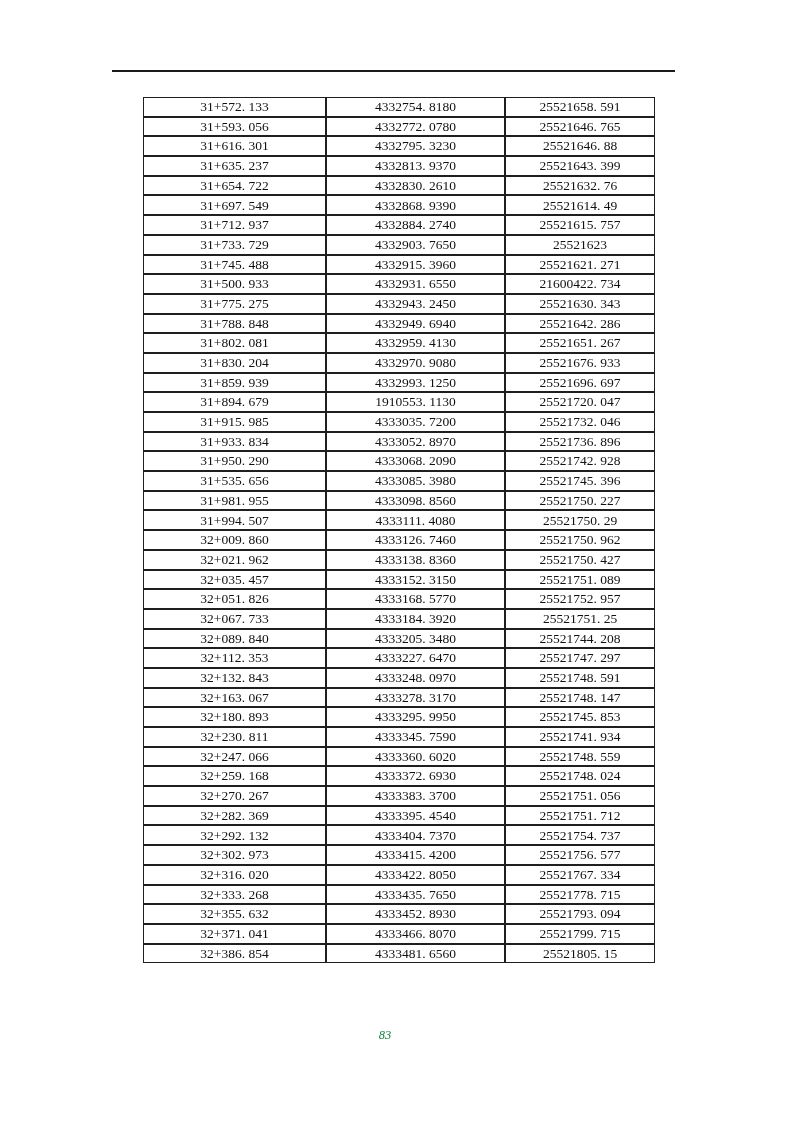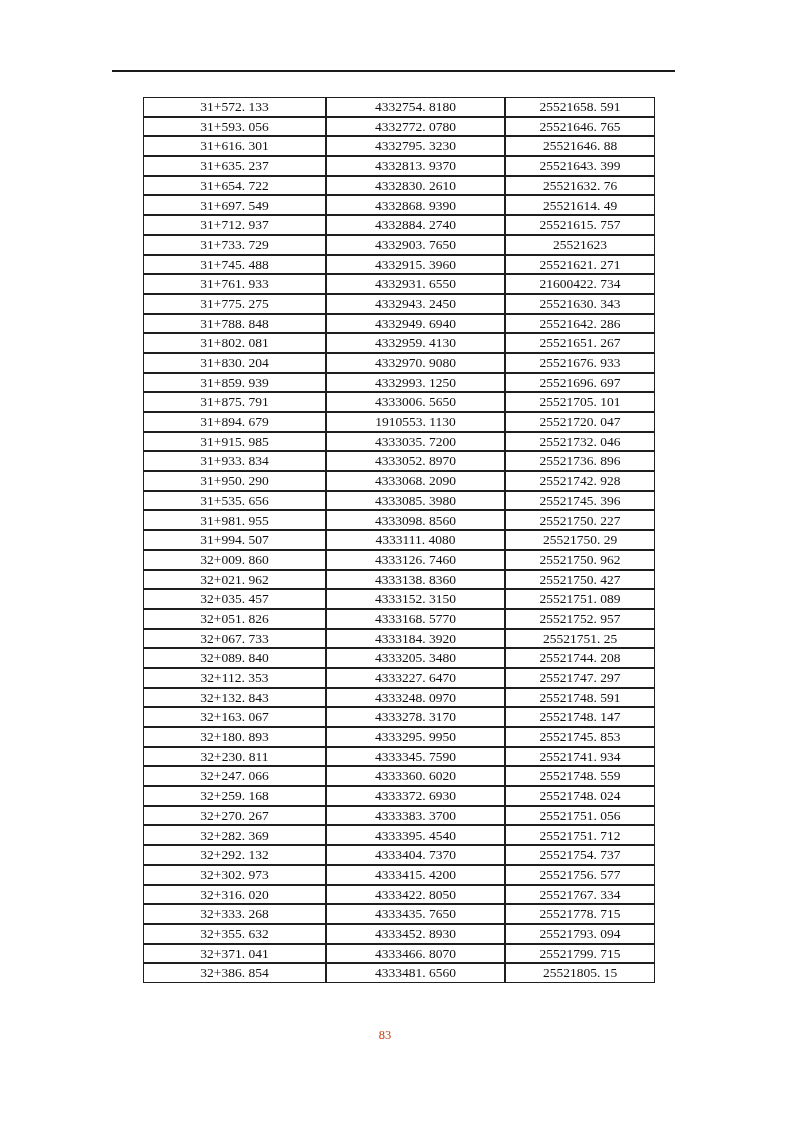--- a/index.html
+++ b/index.html
@@ -45,21 +45,22 @@
     line-height: 1;
     white-space: nowrap;
     overflow: hidden;
   }
   .page-number {
     position: absolute;
     top: 1028px;
     left: 385px;
     transform: translateX(-50%);
     font-size: 12.5px;
-    color: #c2410c;
+    color: #15803d;
+    font-style: italic;
   }
 </style>
 </head>
 <body>
 
 <div class="page">
 
   <div class="header-rule"></div>
 
   <table class="coords-table">
@@ -108,21 +109,21 @@
           <td>31+733. 729</td>
           <td>4332903. 7650</td>
           <td>25521623</td>
         </tr>
         <tr>
           <td>31+745. 488</td>
           <td>4332915. 3960</td>
           <td>25521621. 271</td>
         </tr>
         <tr>
-          <td>31+761. 933</td>
+          <td>31+500. 933</td>
           <td>4332931. 6550</td>
           <td>21600422. 734</td>
         </tr>
         <tr>
           <td>31+775. 275</td>
           <td>4332943. 2450</td>
           <td>25521630. 343</td>
         </tr>
         <tr>
           <td>31+788. 848</td>
@@ -138,25 +139,20 @@
           <td>31+830. 204</td>
           <td>4332970. 9080</td>
           <td>25521676. 933</td>
         </tr>
         <tr>
           <td>31+859. 939</td>
           <td>4332993. 1250</td>
           <td>25521696. 697</td>
         </tr>
         <tr>
-          <td>31+875. 791</td>
-          <td>4333006. 5650</td>
-          <td>25521705. 101</td>
-        </tr>
-        <tr>
           <td>31+894. 679</td>
           <td>1910553. 1130</td>
           <td>25521720. 047</td>
         </tr>
         <tr>
           <td>31+915. 985</td>
           <td>4333035. 7200</td>
           <td>25521732. 046</td>
         </tr>
         <tr>

